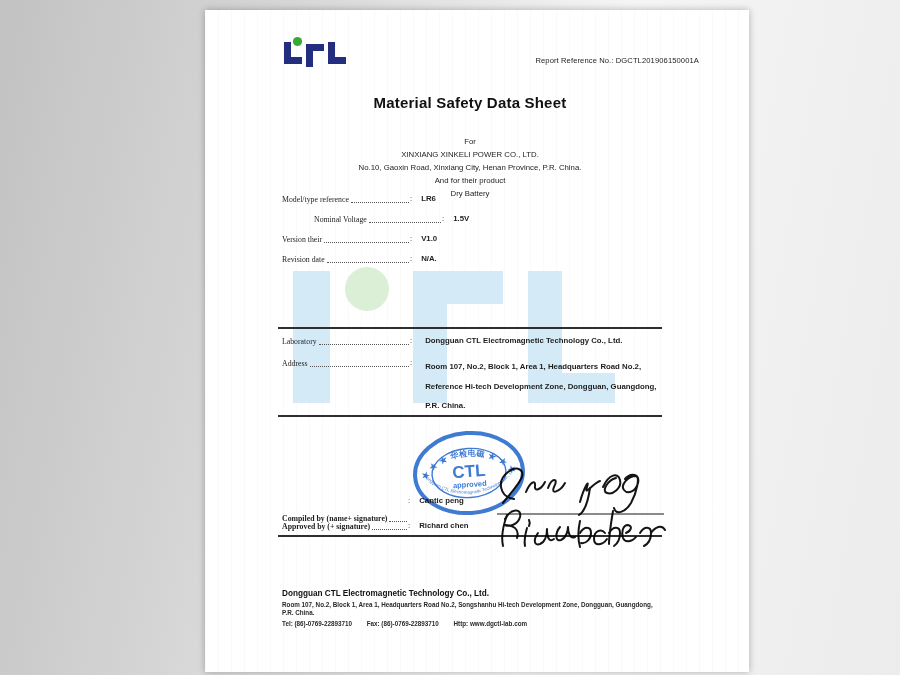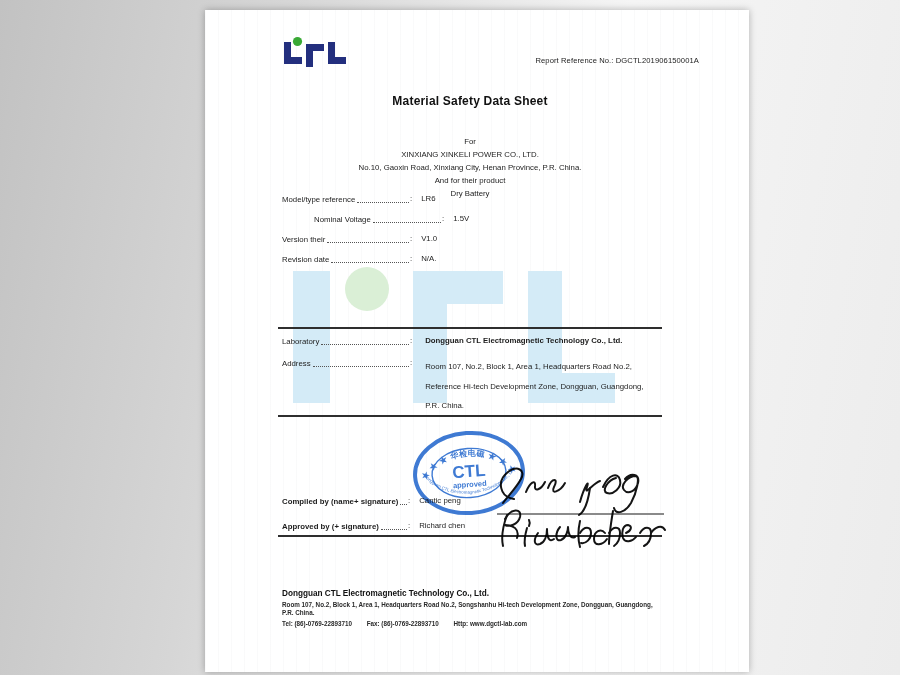--- a/index.html
+++ b/index.html
@@ -18,34 +18,34 @@
   }
   .abs { position:absolute; }
 
   
   .logo-svg { position:absolute; left:76px; top:26px; width:66px; height:32px; }
 
   .report-ref { position:absolute; top:46px; right:50px; font-size:7.6px; color:#222; letter-spacing:.1px; }
 
   .content { position:absolute; left:73px; width:384px; }
   .title-block { top:84px; text-align:center; }
-  .doc-title { font-size:12px; font-weight:bold; color:#111; letter-spacing:.2px; }
+  .doc-title { font-size:15px; font-weight:bold; color:#111; letter-spacing:.2px; }
   .intro { top:101px; text-align:center; font-size:7.8px; line-height:13px; color:#222; }
 
   
   .wm { position:absolute; background:#d4ebf7; }
   .wm-dot { position:absolute; background:#daefd6; border-radius:50%; }
 
   
   .frow { position:absolute; left:77px; width:380px; display:flex; align-items:flex-start; font-size:7.8px; }
-  .leadwrap { flex:0 0 128px; display:flex; align-items:center; height:10px; }
+  .leadwrap { flex:0 0 128px; display:flex; align-items:center; height:10px;font-family:Liberation Serif, serif; }
   .flabel { white-space:nowrap; }
   .dots { flex:1 1 auto; border-bottom:1px dotted #555; margin:0 1px 1px 2px; height:9px; }
   .colon { flex:0 0 auto; }
-  .fvalue { padding-left:9px; white-space:nowrap; }
+  .fvalue { padding-left:9px; white-space:nowrap;font-weight:bold; }
   .lab-value { font-weight:bold; padding-left:13px; }
   .addr-lines { padding-left:13px; line-height:19.5px; margin-top:-1px; }
   .boldlabel .flabel { font-weight:bold; }
 
   .rule { position:absolute; left:73px; width:384px; height:2px; background:#2e2e2e; }
   .sigline { position:absolute; left:292px; top:503px; width:167px; height:2px; background:#8a8a8a; }
 
   
   .stamp-svg { position:absolute; left:205px; top:419px; width:118px; height:88px; transform:rotate(-4deg); mix-blend-mode:multiply; opacity:.92; }
 
@@ -149,21 +149,21 @@
     <span class="fvalue addr-lines">
       <div>Room 107, No.2, Block 1, Area 1, Headquarters Road No.2,</div>
       <div>Reference Hi-tech Development Zone, Dongguan, Guangdong,</div>
       <div>P.R. China.</div>
     </span>
   </div>
 
   <div class="rule" style="top:405px;"></div>
 
   <div class="frow boldlabel" style="top:486px;">
-    <span class="leadwrap" style="flex-basis:126px;">
+    <span class="leadwrap" style="flex-basis:126px;margin-top:17px;">
         <span class="flabel">Compiled by (name+ signature)</span>
         <span class="dots"></span>
       </span>
       <span class="colon">:</span>
     <span class="fvalue">Cantic peng</span>
   </div>
   <div class="frow boldlabel" style="top:511px;">
     <span class="leadwrap" style="flex-basis:126px;">
         <span class="flabel">Approved by (+ signature)</span>
         <span class="dots"></span>

